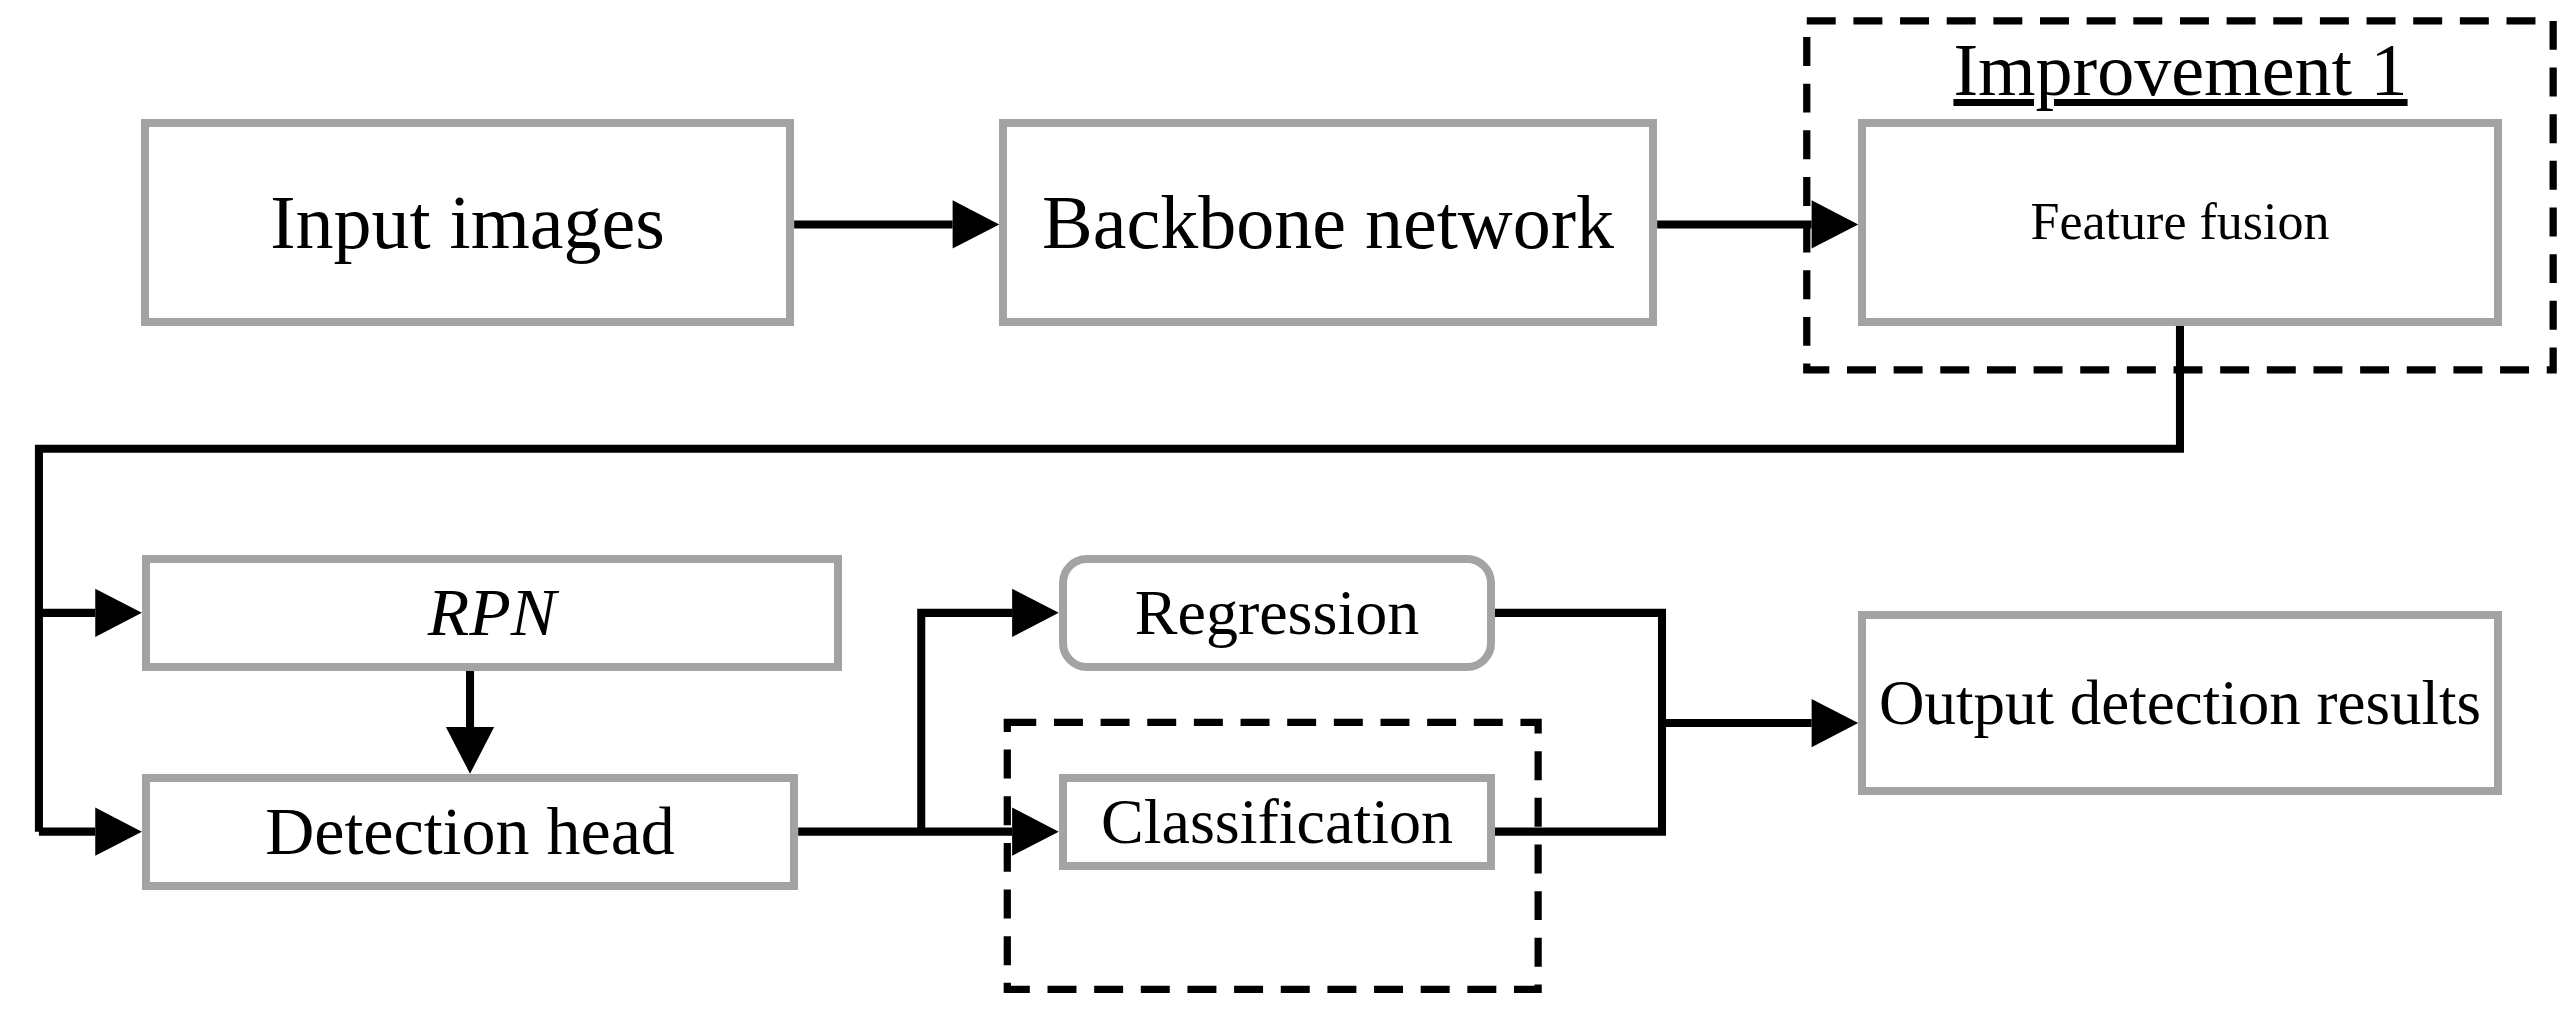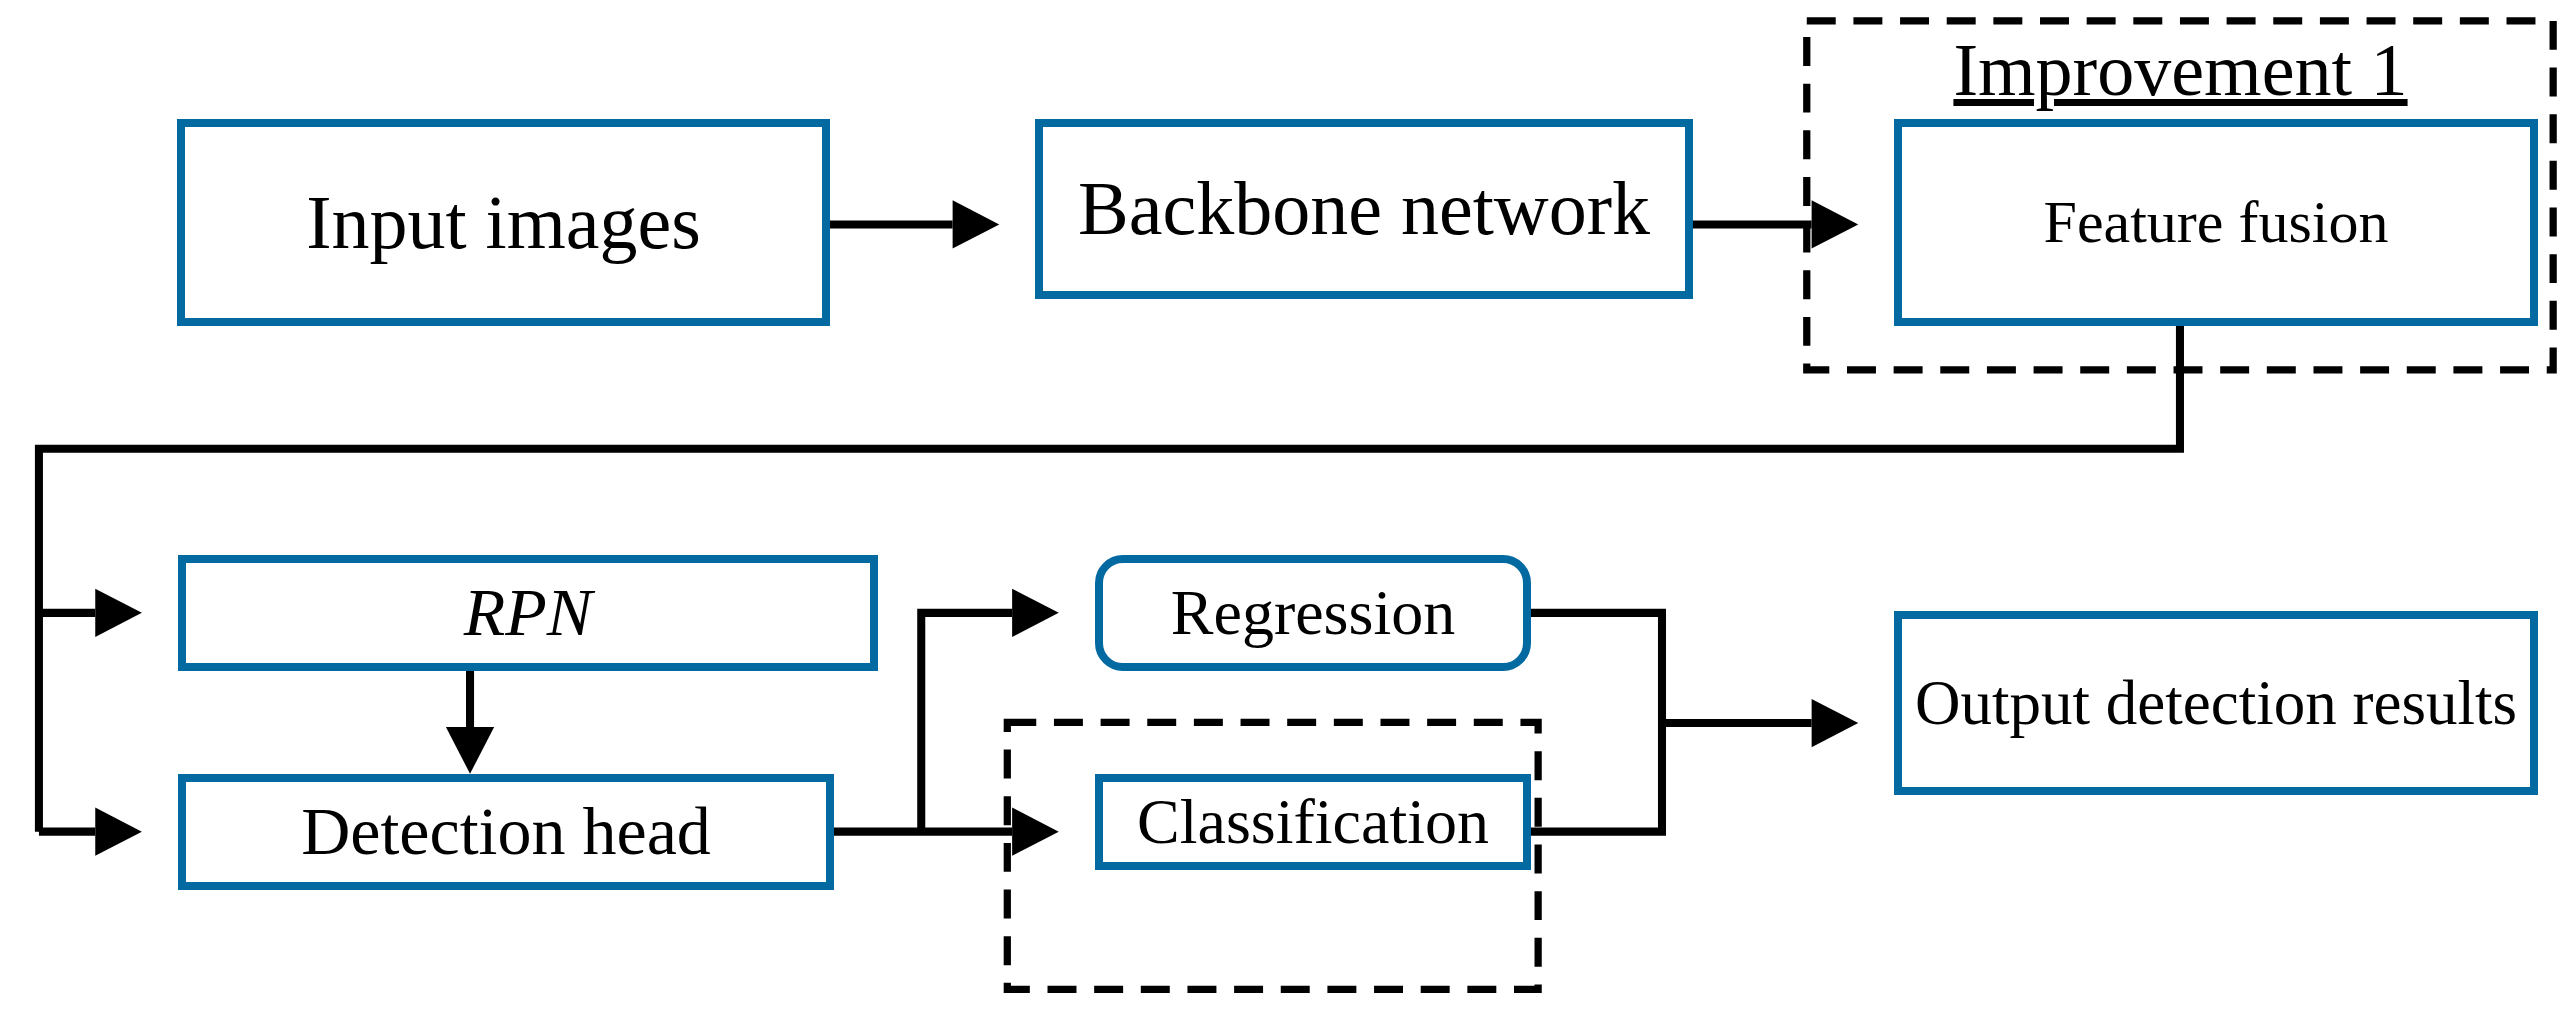--- a/index.html
+++ b/index.html
@@ -13,39 +13,38 @@
     overflow: hidden;
   }
   svg.wires {
     position: absolute;
     left: 0; top: 0;
     width: 2576px; height: 1011px;
   }
   .box {
     position: absolute;
     box-sizing: border-box;
-    border: 8px solid #0369a1;
+    border: 8px solid #a3a3a3;
     background: #ffffff;
     display: flex;
     align-items: center;
     justify-content: center;
     text-align: center;
     line-height: 1.05;
     white-space: nowrap;
-    margin-left: 36px;
   }
   .dash-label {
     position: absolute;
     text-align: center;
     line-height: 1.05;
     white-space: nowrap;
   }
   #box-input    { left: 141px;  top: 119px; width: 653px; height: 207px; font-size: 76px; }
-  #box-backbone { left: 999px; top: 119px; width: 658px; height: 180px; font-size: 76px; }
-  #box-fusion   { left: 1858px; top: 119px; width: 644px; height: 207px; font-size: 60px; }
+  #box-backbone { left: 999px; top: 119px; width: 658px; height: 207px; font-size: 76px; }
+  #box-fusion   { left: 1858px; top: 119px; width: 644px; height: 207px; font-size: 52px; }
   #box-rpn      { left: 142px;  top: 555px; width: 700px; height: 116px; font-size: 68px; font-style: italic; }
   #box-dhead    { left: 142px;  top: 774px; width: 656px; height: 116px; font-size: 68px; }
   #box-regr     { left: 1059px; top: 555px; width: 436px; height: 116px; font-size: 64px; border-radius: 28px; }
   #box-clas     { left: 1059px; top: 774px; width: 436px; height: 96px; font-size: 64px; }
   #box-output   { left: 1858px; top: 611px; width: 644px; height: 184px; font-size: 63px; }
   #label-imp1   { left: 1804px; top: 32px;   width: 753px; font-size: 74px; text-decoration: underline; }
   #label-imp2   { left: 1004px; top: 897px; width: 537px; font-size: 68px; }
 </style>
 </head>
 <body>

